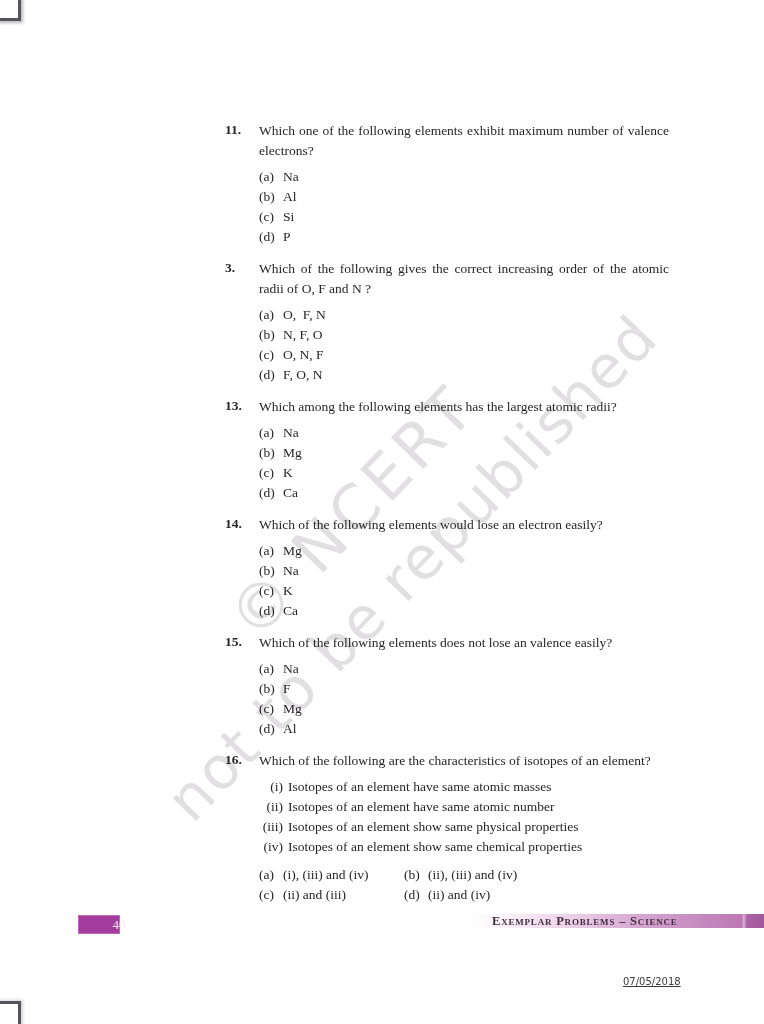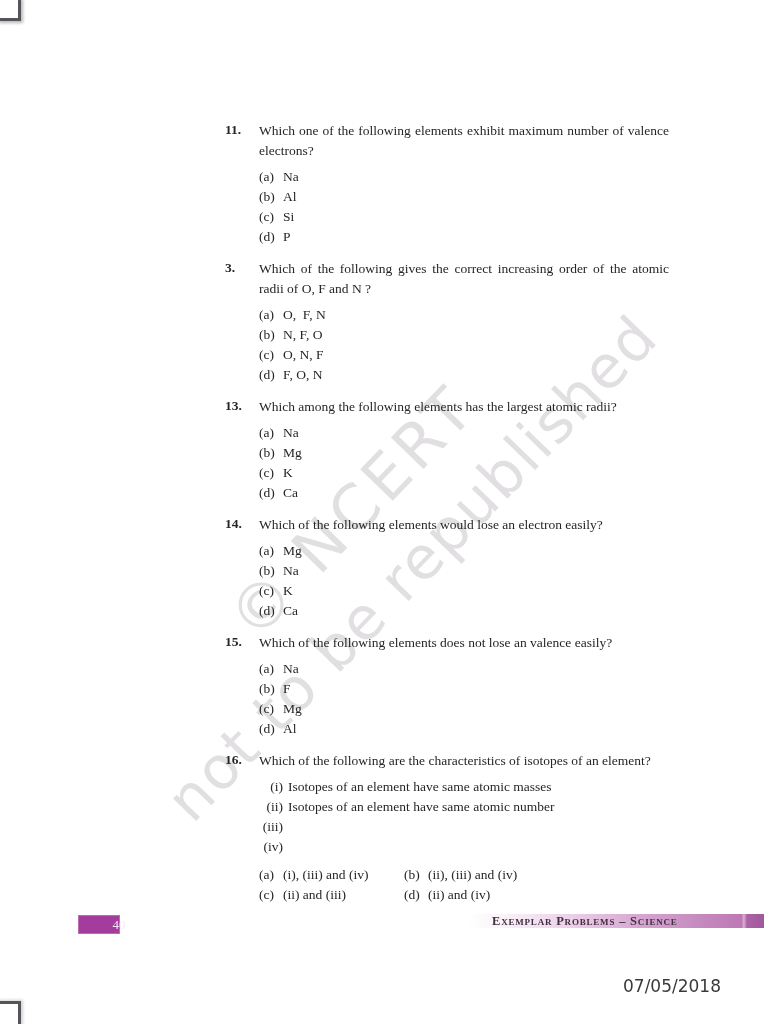--- a/index.html
+++ b/index.html
@@ -70,21 +70,21 @@
       #c488bd 80%, #bd79b6 92.4%, #d8b2d3 93.2%, #ab64a5 94.2%, #a2579c 100%);
   }
   .footer-title{
     position:absolute;left:24px;top:50%;transform:translateY(-50%);
     font-variant:small-caps;font-weight:600;letter-spacing:0.8px;
     font-size:12.5px;color:#41303f;white-space:nowrap;
   }
   .date-stamp{
     position:absolute;left:623px;top:976px;z-index:1;
     font-family:"DejaVu Sans","Liberation Sans",sans-serif;
-    font-size:17px;color:#3a3a3a;
+    font-size:10px;color:#3a3a3a;text-decoration:underline;
   }
 </style>
 </head>
 <body>
 
 <div class="page">
 
   <div class="crop-mark top-left"></div>
   <div class="crop-mark bottom-left"></div>
 
@@ -227,23 +227,25 @@
         <div class="sub">
             <span class="sub-label">(i)</span>
             <span class="sub-text">Isotopes of an element have same atomic masses</span>
           </div>
         <div class="sub">
             <span class="sub-label">(ii)</span>
             <span class="sub-text">Isotopes of an element have same atomic number</span>
           </div>
         <div class="sub">
             <span class="sub-label">(iii)</span>
+            <span class="sub-text">Isotopes of an element show same physical properties</span>
           </div>
         <div class="sub">
             <span class="sub-label">(iv)</span>
+            <span class="sub-text">Isotopes of an element show same chemical properties</span>
           </div>
       </div>
       <div class="opt-grid">
         <div class="grid-row">
           <div class="grid-cell col1">
               <span class="opt-label">(a)</span>
               <span class="opt-text">(i), (iii) and (iv)</span>
             </div>
           <div class="grid-cell">
               <span class="opt-label">(b)</span>

